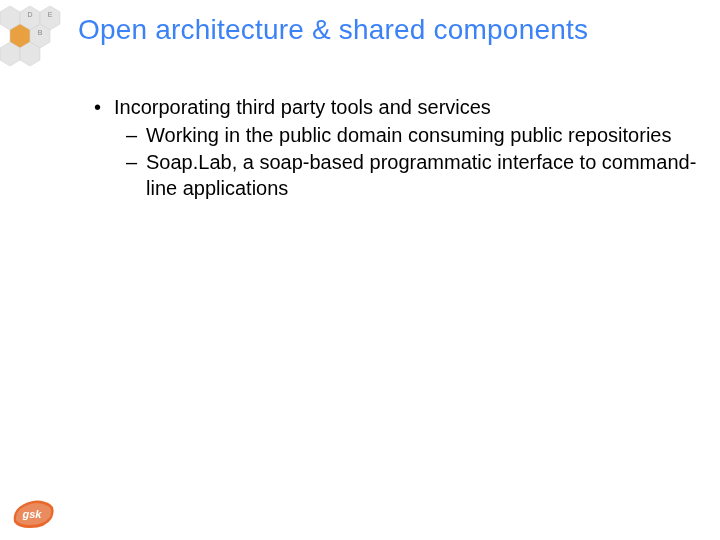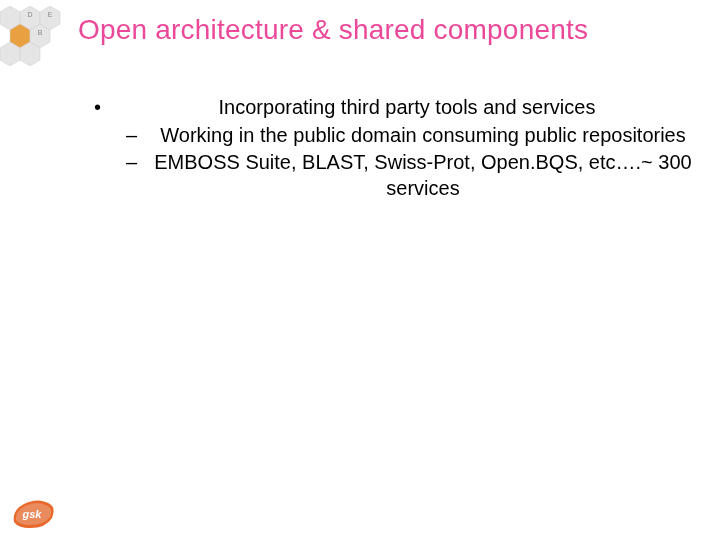--- a/index.html
+++ b/index.html
@@ -23,32 +23,31 @@
     top: 0;
     left: 0;
     width: 70px;
     height: 80px;
   }
   .title {
     position: absolute;
     left: 78px;
     top: 14px;
     font-size: 28px;
-    color: #ec4899;
+    color: #3b82f6;
     letter-spacing: 0.2px;
   }
   .body {
     position: absolute;
     left: 90px;
     top: 95px;
     right: 20px;
     color: #000;
     font-size: 20px;
     line-height: 1.28;
-    text-align: center;
   }
   .b1 {
     position: relative;
     padding-left: 24px;
     margin-bottom: 2px;
   }
   .b1::before {
     content: "•";
     position: absolute;
     left: 4px;
@@ -91,21 +90,21 @@
     <text x="30" y="17" font-size="7" fill="#888" text-anchor="middle">D</text>
     <text x="50" y="17" font-size="7" fill="#888" text-anchor="middle">E</text>
     <text x="40" y="35" font-size="7" fill="#888" text-anchor="middle">B</text>
   </svg>
 
   <div class="title">Open architecture &amp; shared components</div>
 
   <div class="body">
     <div class="b1">Incorporating third party tools and services</div>
     <div class="b2">Working in the public domain consuming public repositories</div>
-    <div class="b2">EMBOSS Suite, BLAST, Swiss-Prot, Open.BQS, etc….~ 300 services</div>
+    <div class="b2">Soap.Lab, a soap-based programmatic interface to command-line applications</div>
   </div>
 
   <svg class="gsk-logo" viewBox="0 0 46 36">
     <path d="M4 26 Q2 14 14 8 Q28 1 40 8 Q46 12 42 22 Q36 32 20 32 Q8 32 4 26 Z" fill="#e9682b"></path>
     <path d="M6 24 Q5 15 15 10 Q27 4 38 10 Q43 13 40 21 Q34 29 20 29 Q9 29 6 24 Z" fill="#eff5f2" opacity="0.25"></path>
     <text x="22" y="22" font-size="11" font-style="italic" font-weight="bold" fill="#ffffff" text-anchor="middle">gsk</text>
   </svg>
 
 </div>
 

